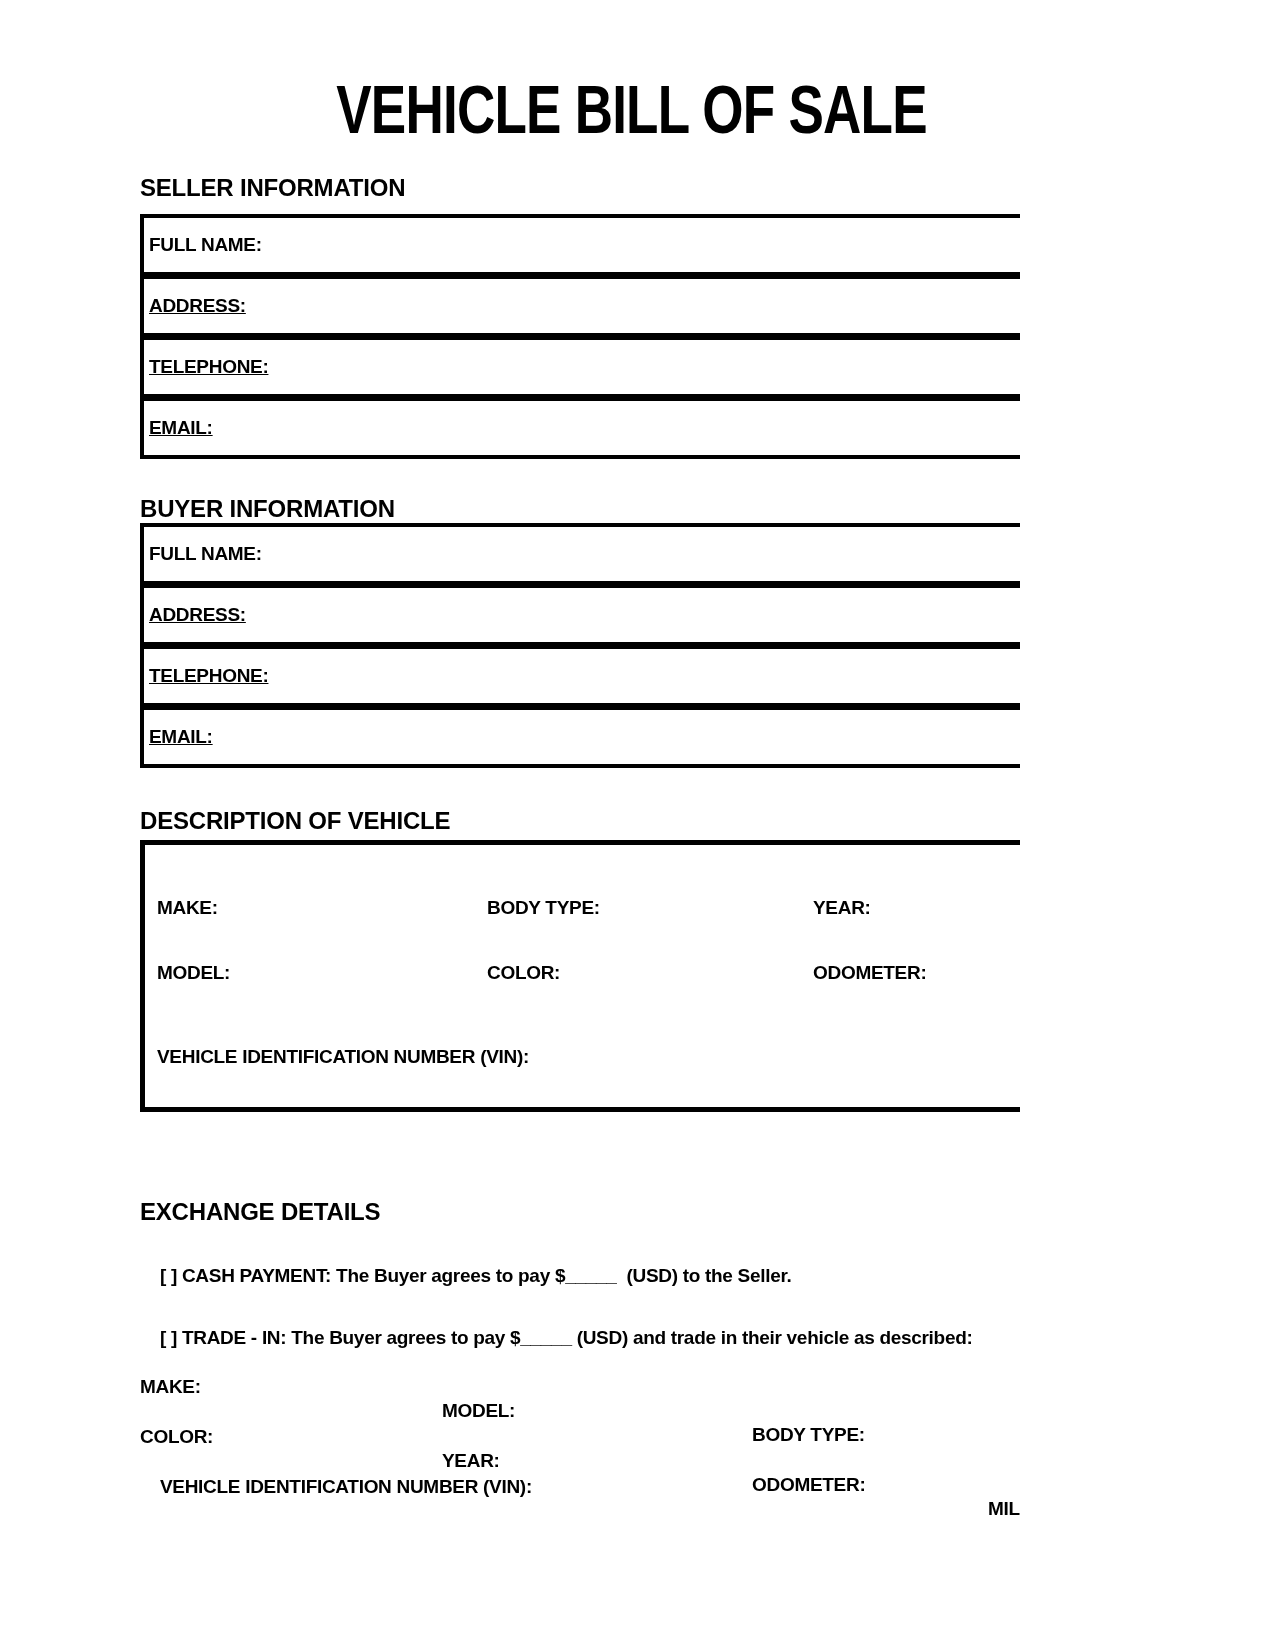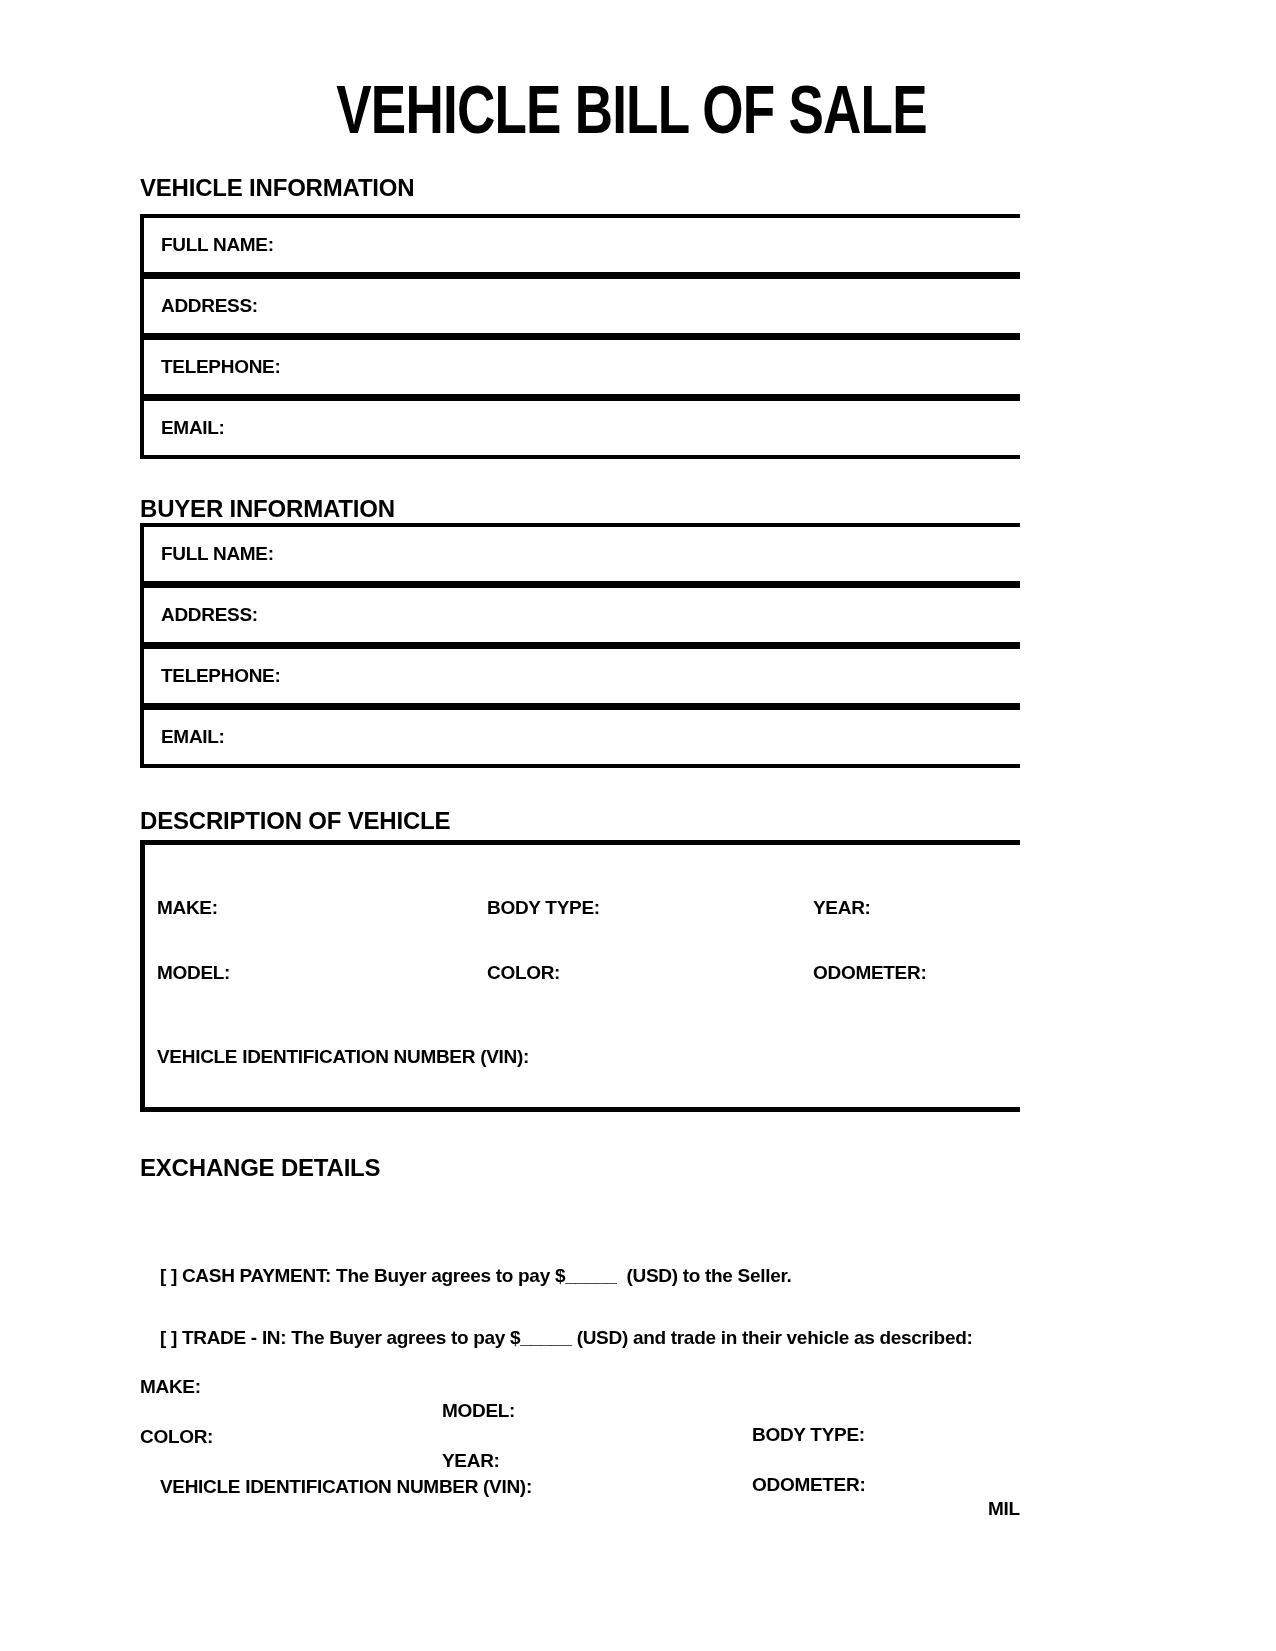--- a/index.html
+++ b/index.html
@@ -41,23 +41,23 @@
   }
 
   .field-table { position: absolute; left: 140px; width: 983px; }
   .field-row {
     width: 983px;
     height: 62px;
     border: 4px solid #000000;
     background: #ffffff;
     display: flex;
     align-items: center;
-    padding-left: 17px;
+    padding-left: 5px;
   }
-  .field-row + .field-row { margin-top: -1px; }
+  .field-row + .field-row { margin-top: -1px; text-decoration: underline; }
   .field-label, .inline-label {
     font-size: 19px;
     font-weight: 700;
     letter-spacing: -0.3px;
     white-space: pre-wrap;
   }
 
   .vehicle-box {
     position: absolute;
     left: 140px; top: 840px;
@@ -82,21 +82,21 @@
 </style>
 </head>
 <body>
 
 <div class="page">
 
   <div class="doc-title">
     <span class="squeeze">VEHICLE BILL OF SALE</span>
   </div>
 
-  <div class="section-heading" style="top:175px;">VEHICLE INFORMATION</div>
+  <div class="section-heading" style="top:175px;">SELLER INFORMATION</div>
   <div class="field-table" style="top:214px;">
     <div class="field-row">
       <span class="field-label">FULL NAME:</span>
     </div>
     <div class="field-row">
       <span class="field-label">ADDRESS:</span>
     </div>
     <div class="field-row">
       <span class="field-label">TELEPHONE:</span>
     </div>
@@ -128,21 +128,21 @@
     <span class="abs-label inline-label" style="left:668px; top:51px;">YEAR:</span>
 
     <span class="abs-label inline-label" style="left:12px;  top:116px;">MODEL:</span>
     <span class="abs-label inline-label" style="left:342px; top:116px;">COLOR:</span>
     <span class="abs-label inline-label" style="left:668px; top:116px;">ODOMETER:</span>
     <span class="abs-label inline-label" style="left:892px; top:116px;">MILES</span>
 
     <span class="abs-label inline-label" style="left:12px;  top:200px;">VEHICLE IDENTIFICATION NUMBER (VIN):</span>
   </div>
 
-  <div class="section-heading" style="top:1155px;">EXCHANGE DETAILS</div>
+  <div class="section-heading" style="top:1199px;">EXCHANGE DETAILS</div>
 
   <div class="text-line" style="top:1240px;">
     <span class="checkbox-glyph">[ ]</span><span> </span><span>CASH PAYMENT: The Buyer agrees to pay $_____  (USD) to the Seller.</span>
   </div>
 
   <div class="text-line" style="top:1302px;">
     <span class="checkbox-glyph">[ ]</span><span> </span><span>TRADE - IN: The Buyer agrees to pay $_____ (USD) and trade in their vehicle as described:</span>
   </div>
 
   <div class="text-line" style="top:1351px;">

